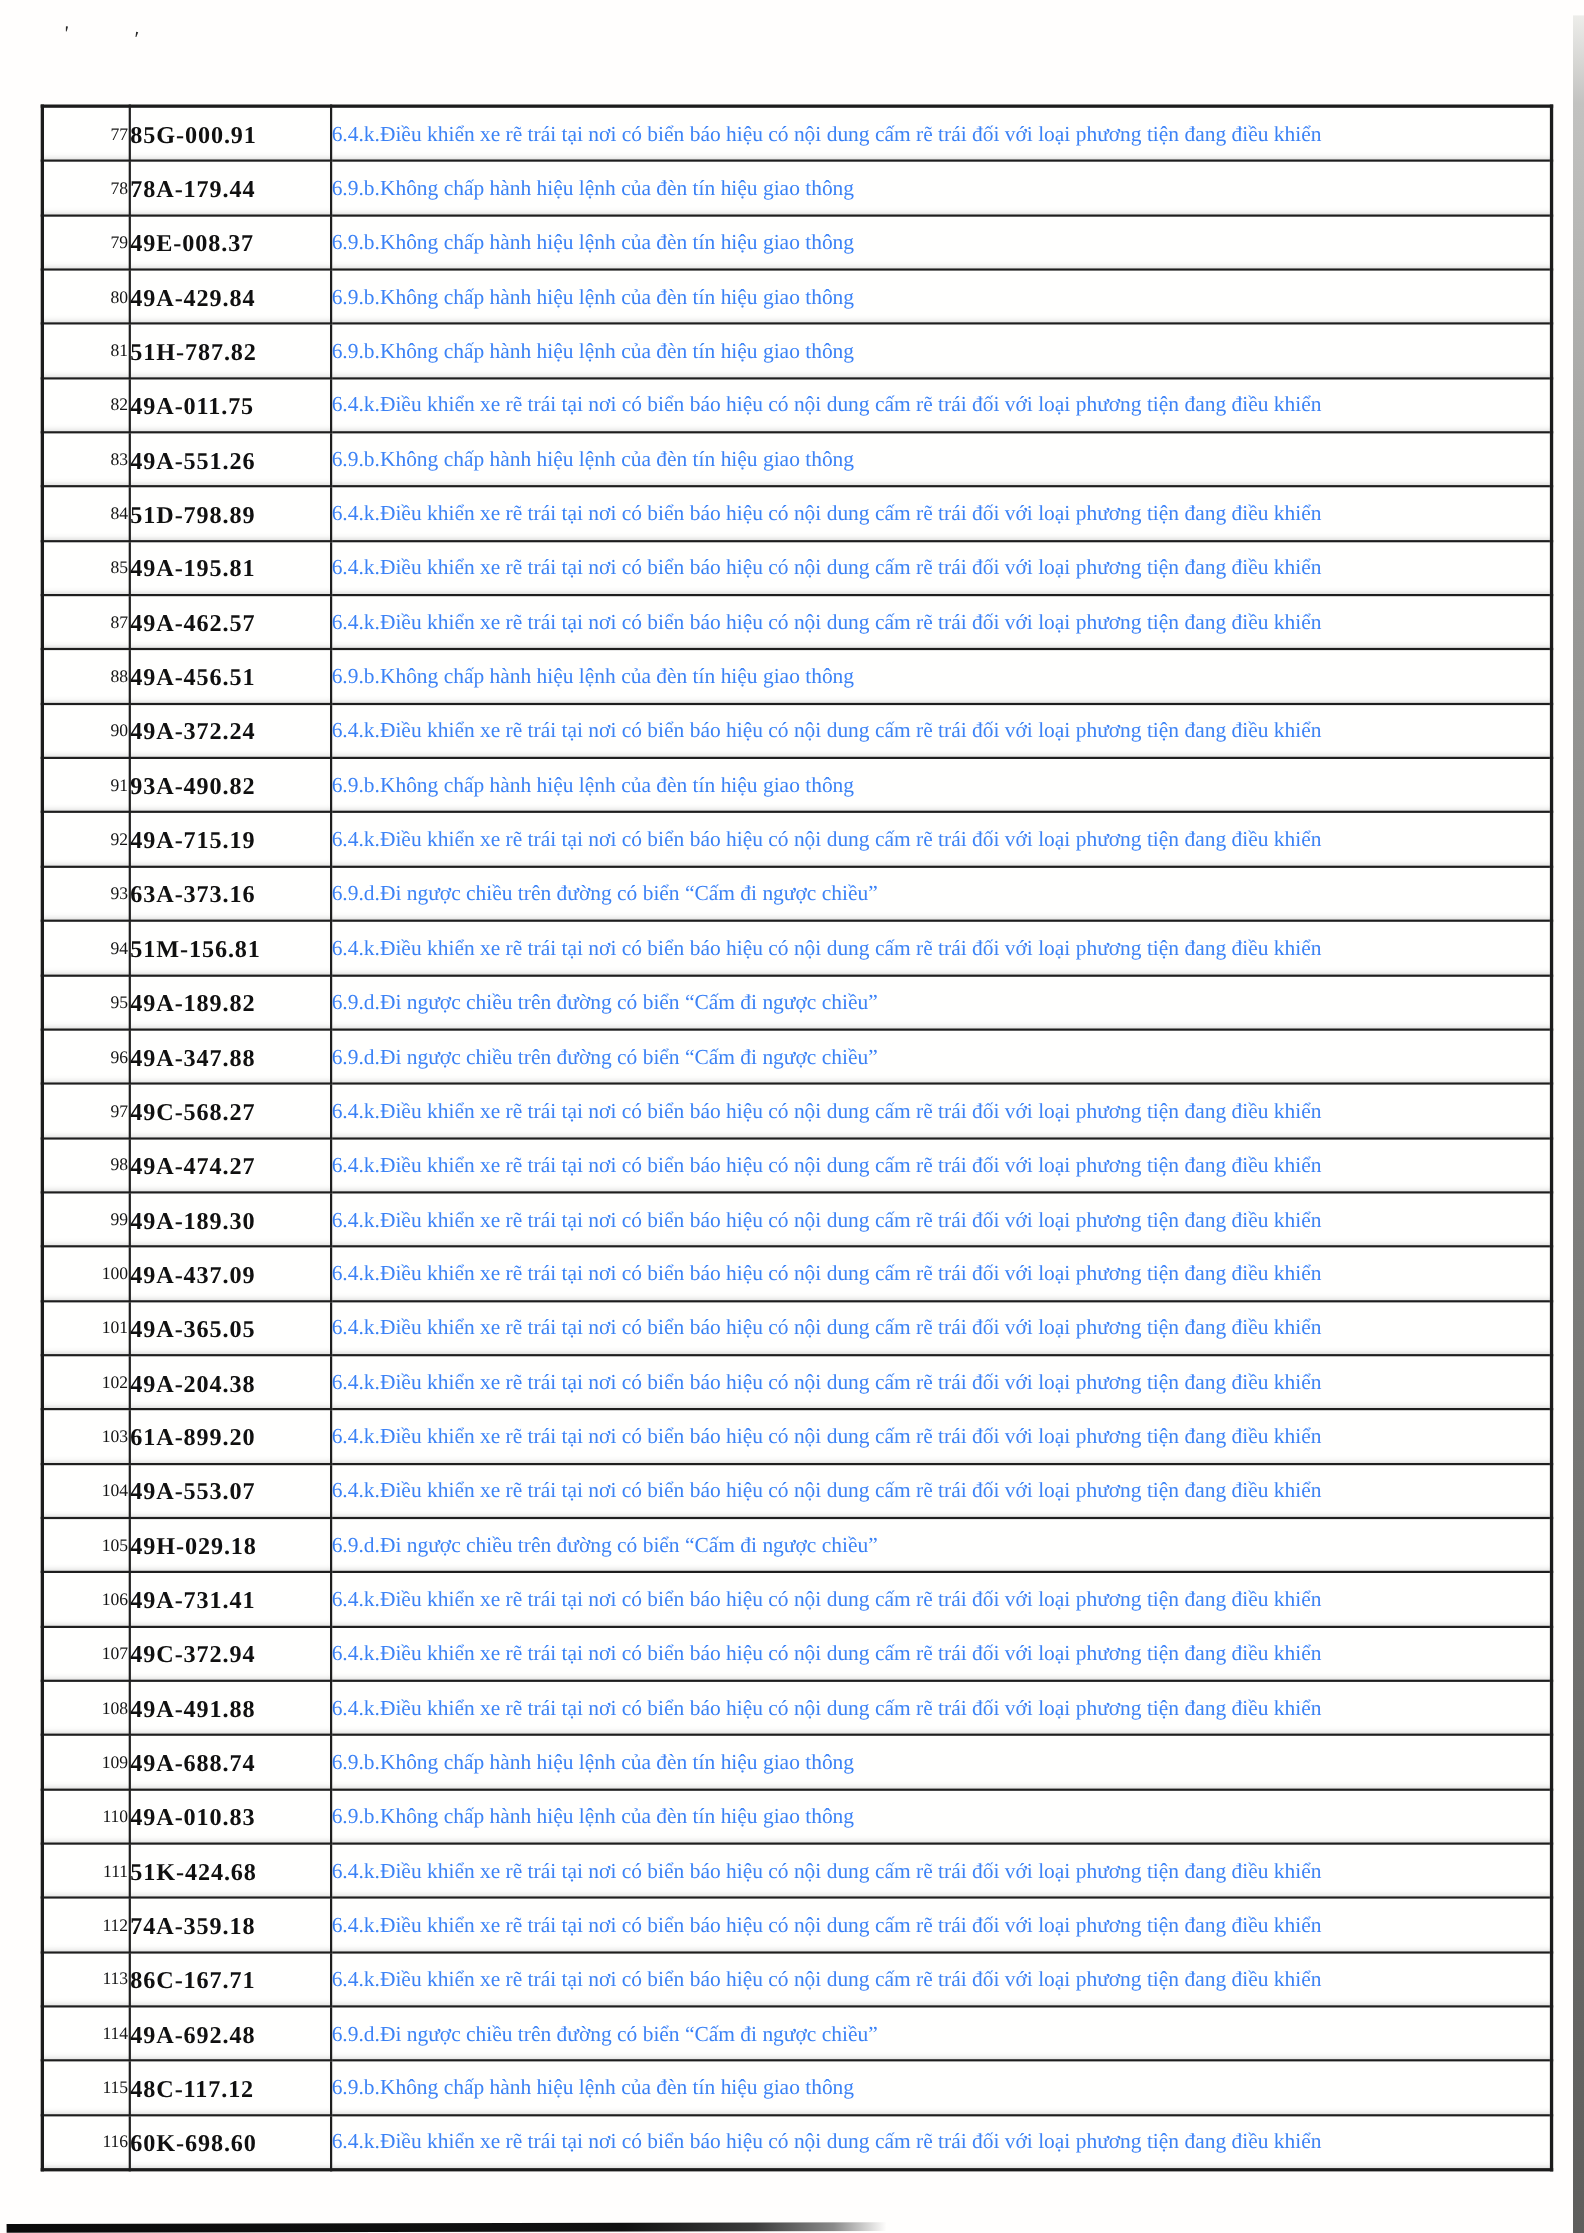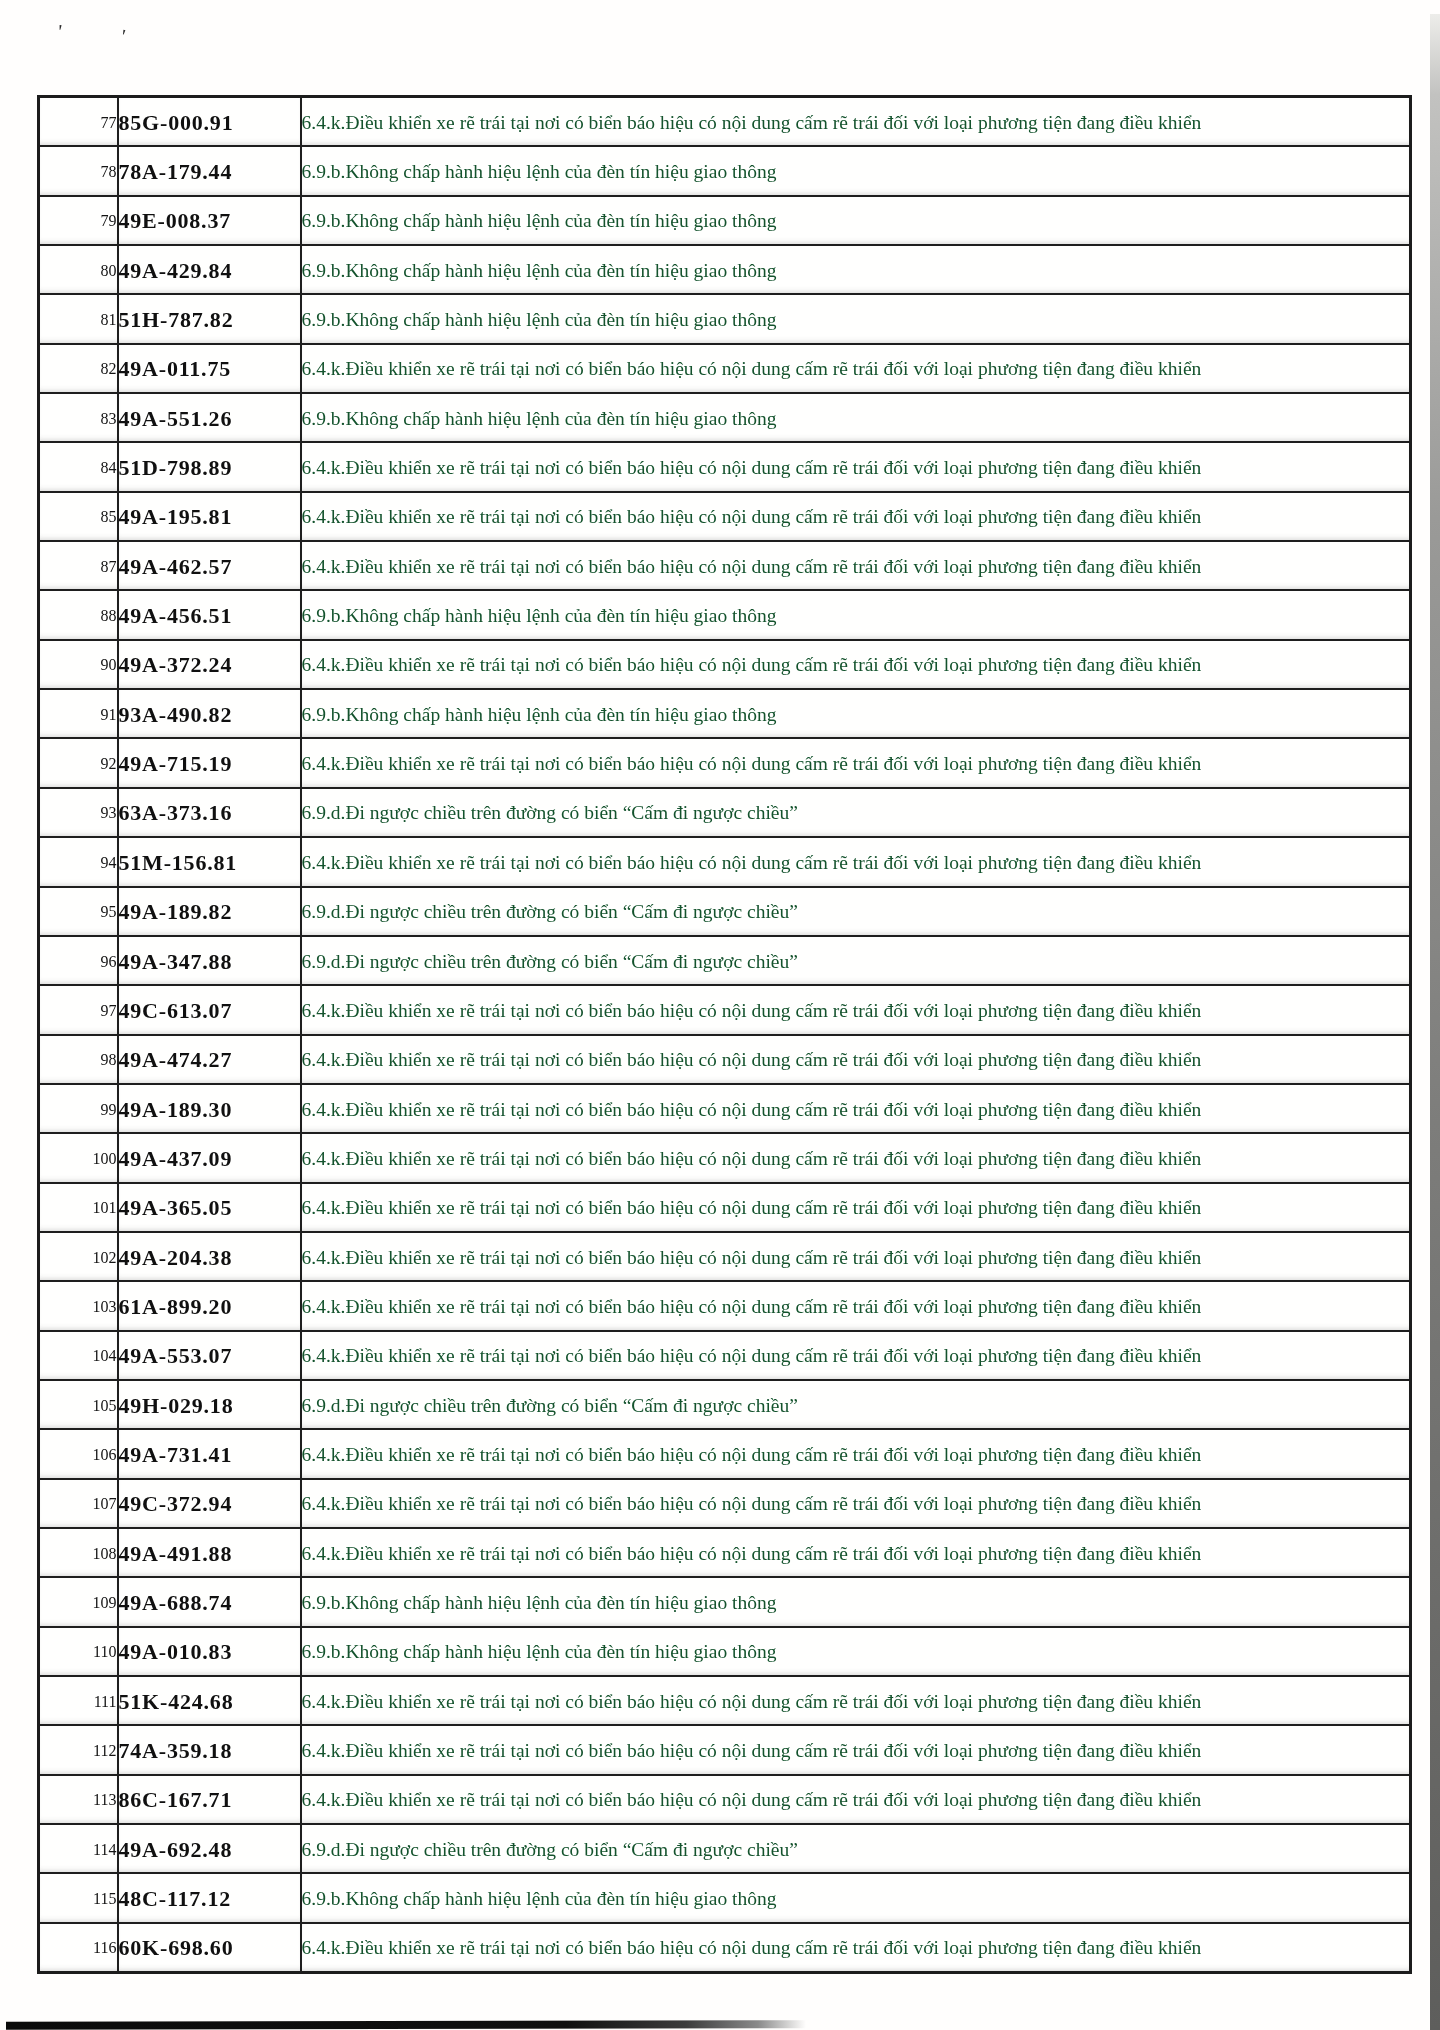--- a/index.html
+++ b/index.html
@@ -56,21 +56,21 @@
     font-weight: bold;
     font-size: 22px;
     letter-spacing: 0.8px;
     color: #101010;
   }
   td.desc {
     font-size: 19.5px;
     padding-left: 4px;
     white-space: nowrap;
     overflow: hidden;
-    color: #14532d;
+    color: #3b82f6;
   }
 
   .bottom-bar {
     position: absolute;
     left: 6px;
     top: 2021px;
     width: 800px;
     height: 8px;
     transform: rotate(-0.12deg);
     background: linear-gradient(to right,
@@ -186,21 +186,21 @@
       <td class="plate">49A-189.82</td>
       <td class="desc">6.9.d.Đi ngược chiều trên đường có biển “Cấm đi ngược chiều”</td>
     </tr>
         <tr>
       <td class="no">96</td>
       <td class="plate">49A-347.88</td>
       <td class="desc">6.9.d.Đi ngược chiều trên đường có biển “Cấm đi ngược chiều”</td>
     </tr>
         <tr>
       <td class="no">97</td>
-      <td class="plate">49C-613.07</td>
+      <td class="plate">49C-568.27</td>
       <td class="desc">6.4.k.Điều khiển xe rẽ trái tại nơi có biển báo hiệu có nội dung cấm rẽ trái đối với loại phương tiện đang điều khiển</td>
     </tr>
         <tr>
       <td class="no">98</td>
       <td class="plate">49A-474.27</td>
       <td class="desc">6.4.k.Điều khiển xe rẽ trái tại nơi có biển báo hiệu có nội dung cấm rẽ trái đối với loại phương tiện đang điều khiển</td>
     </tr>
         <tr>
       <td class="no">99</td>
       <td class="plate">49A-189.30</td>

